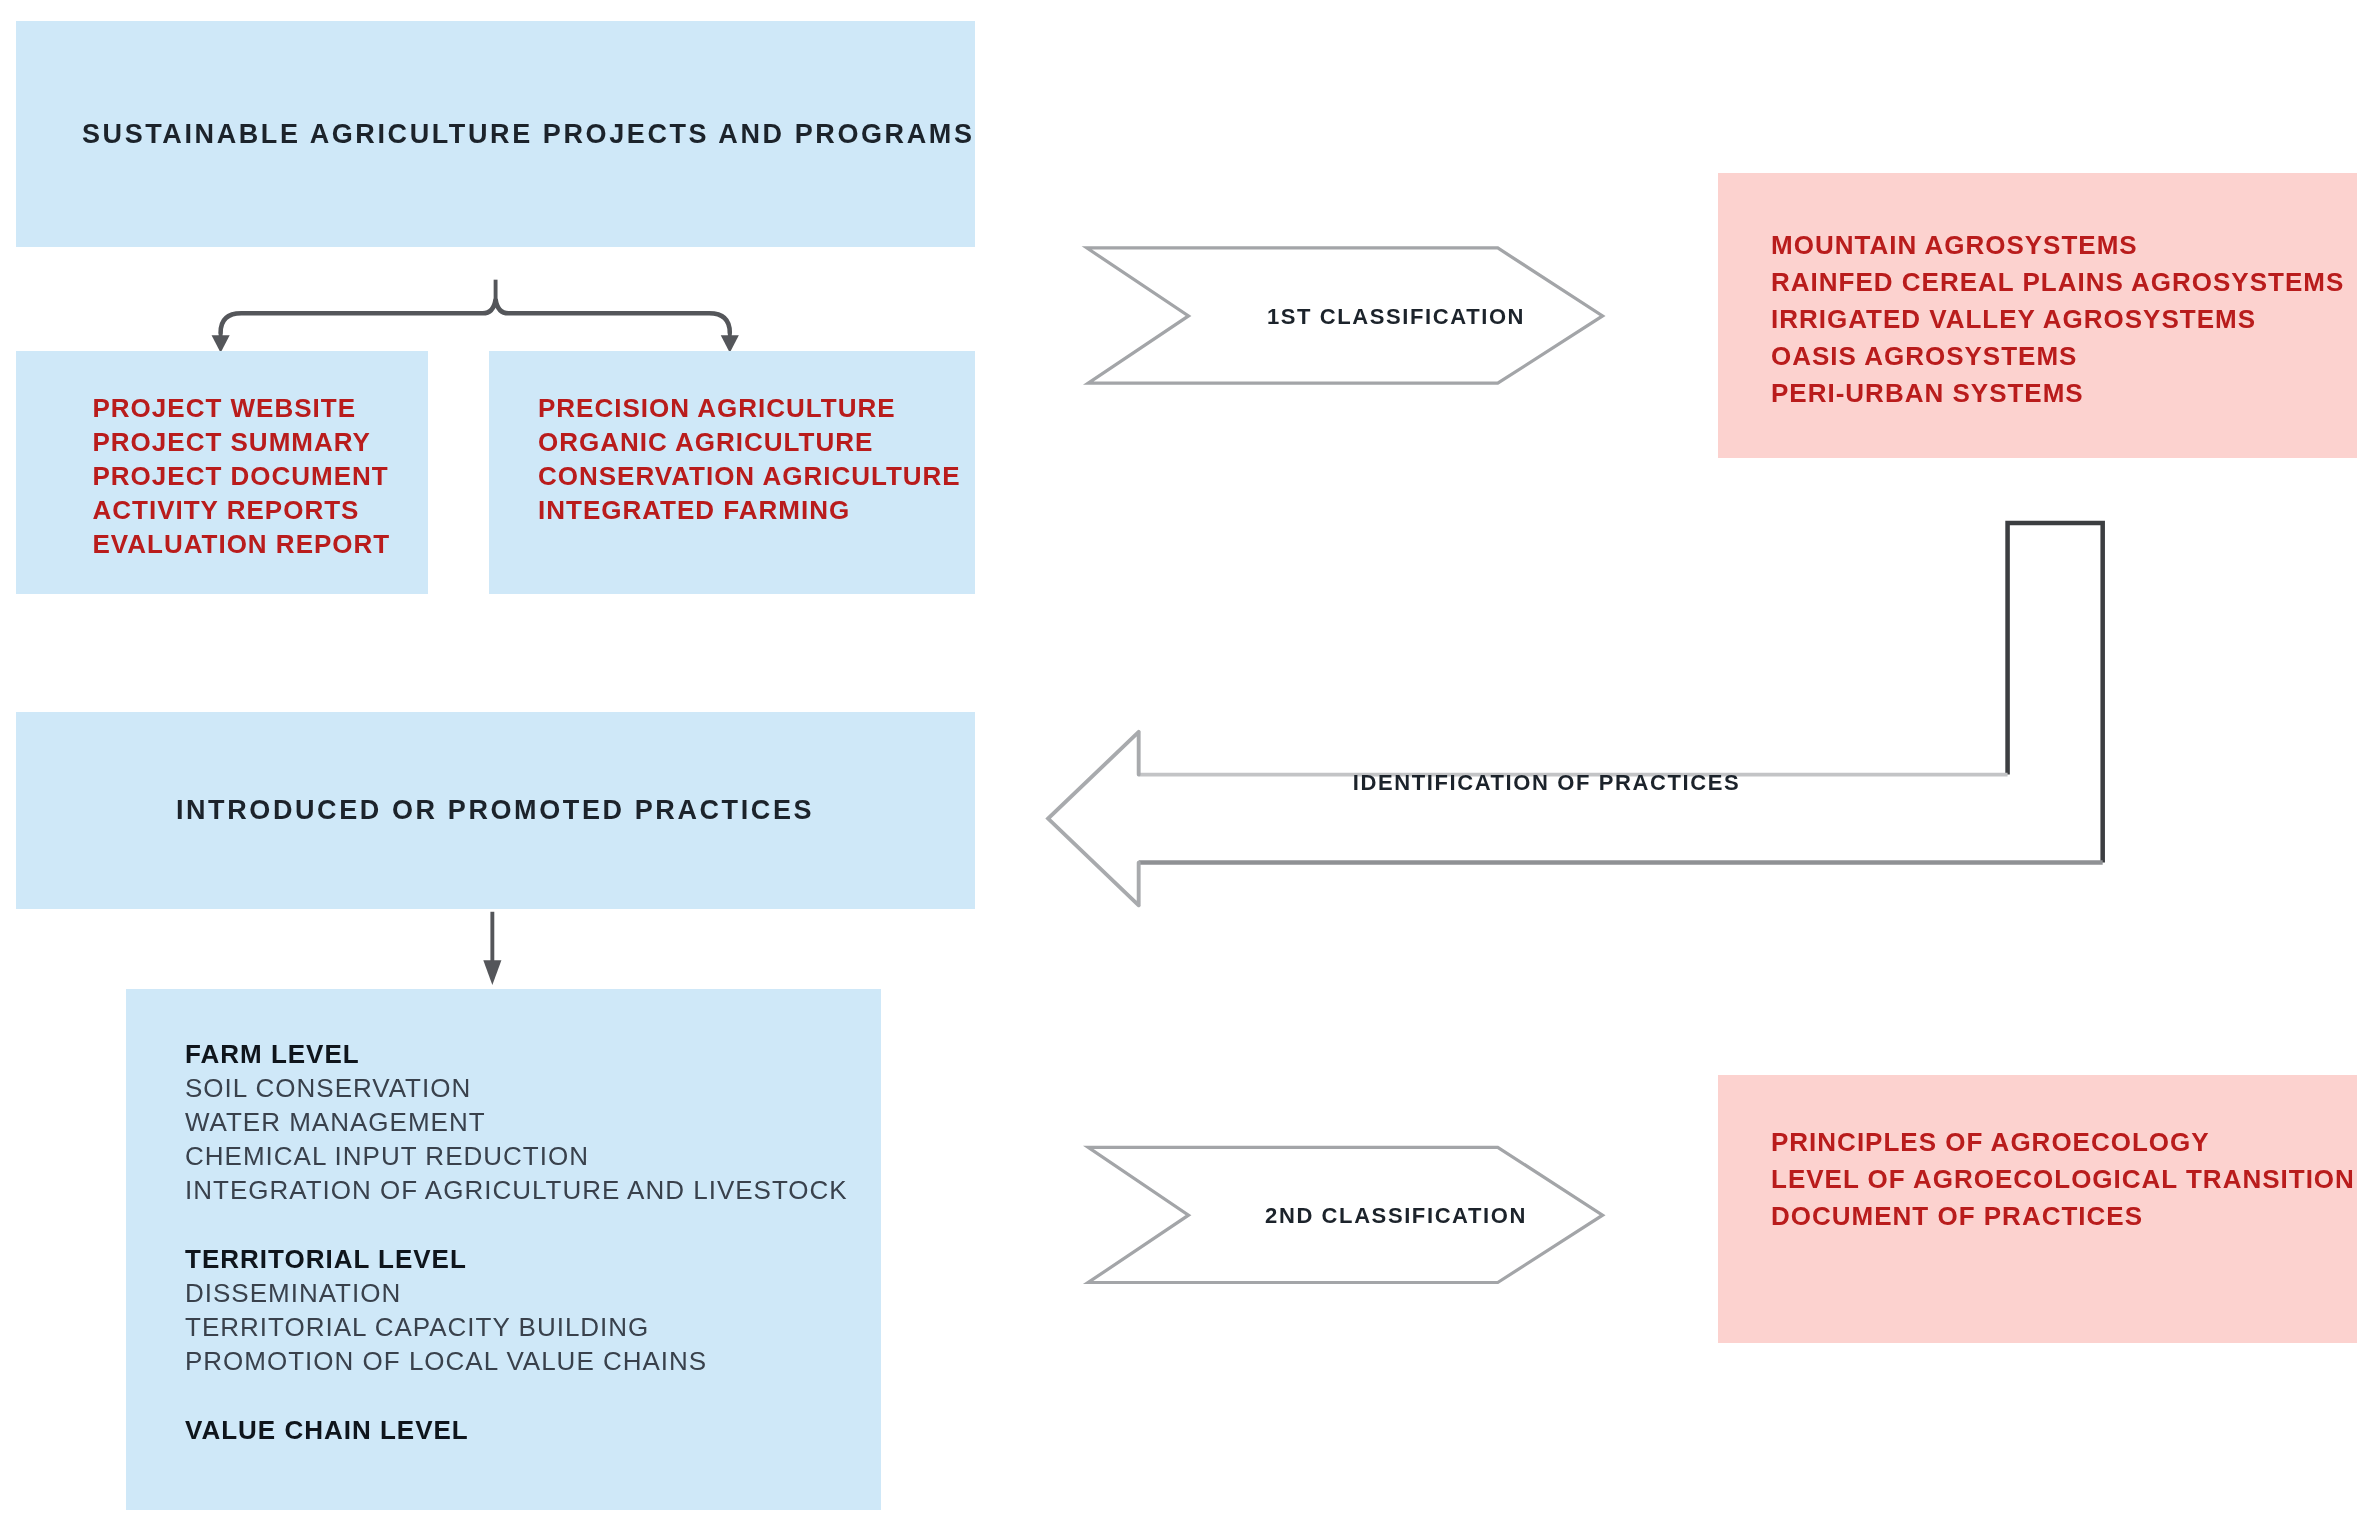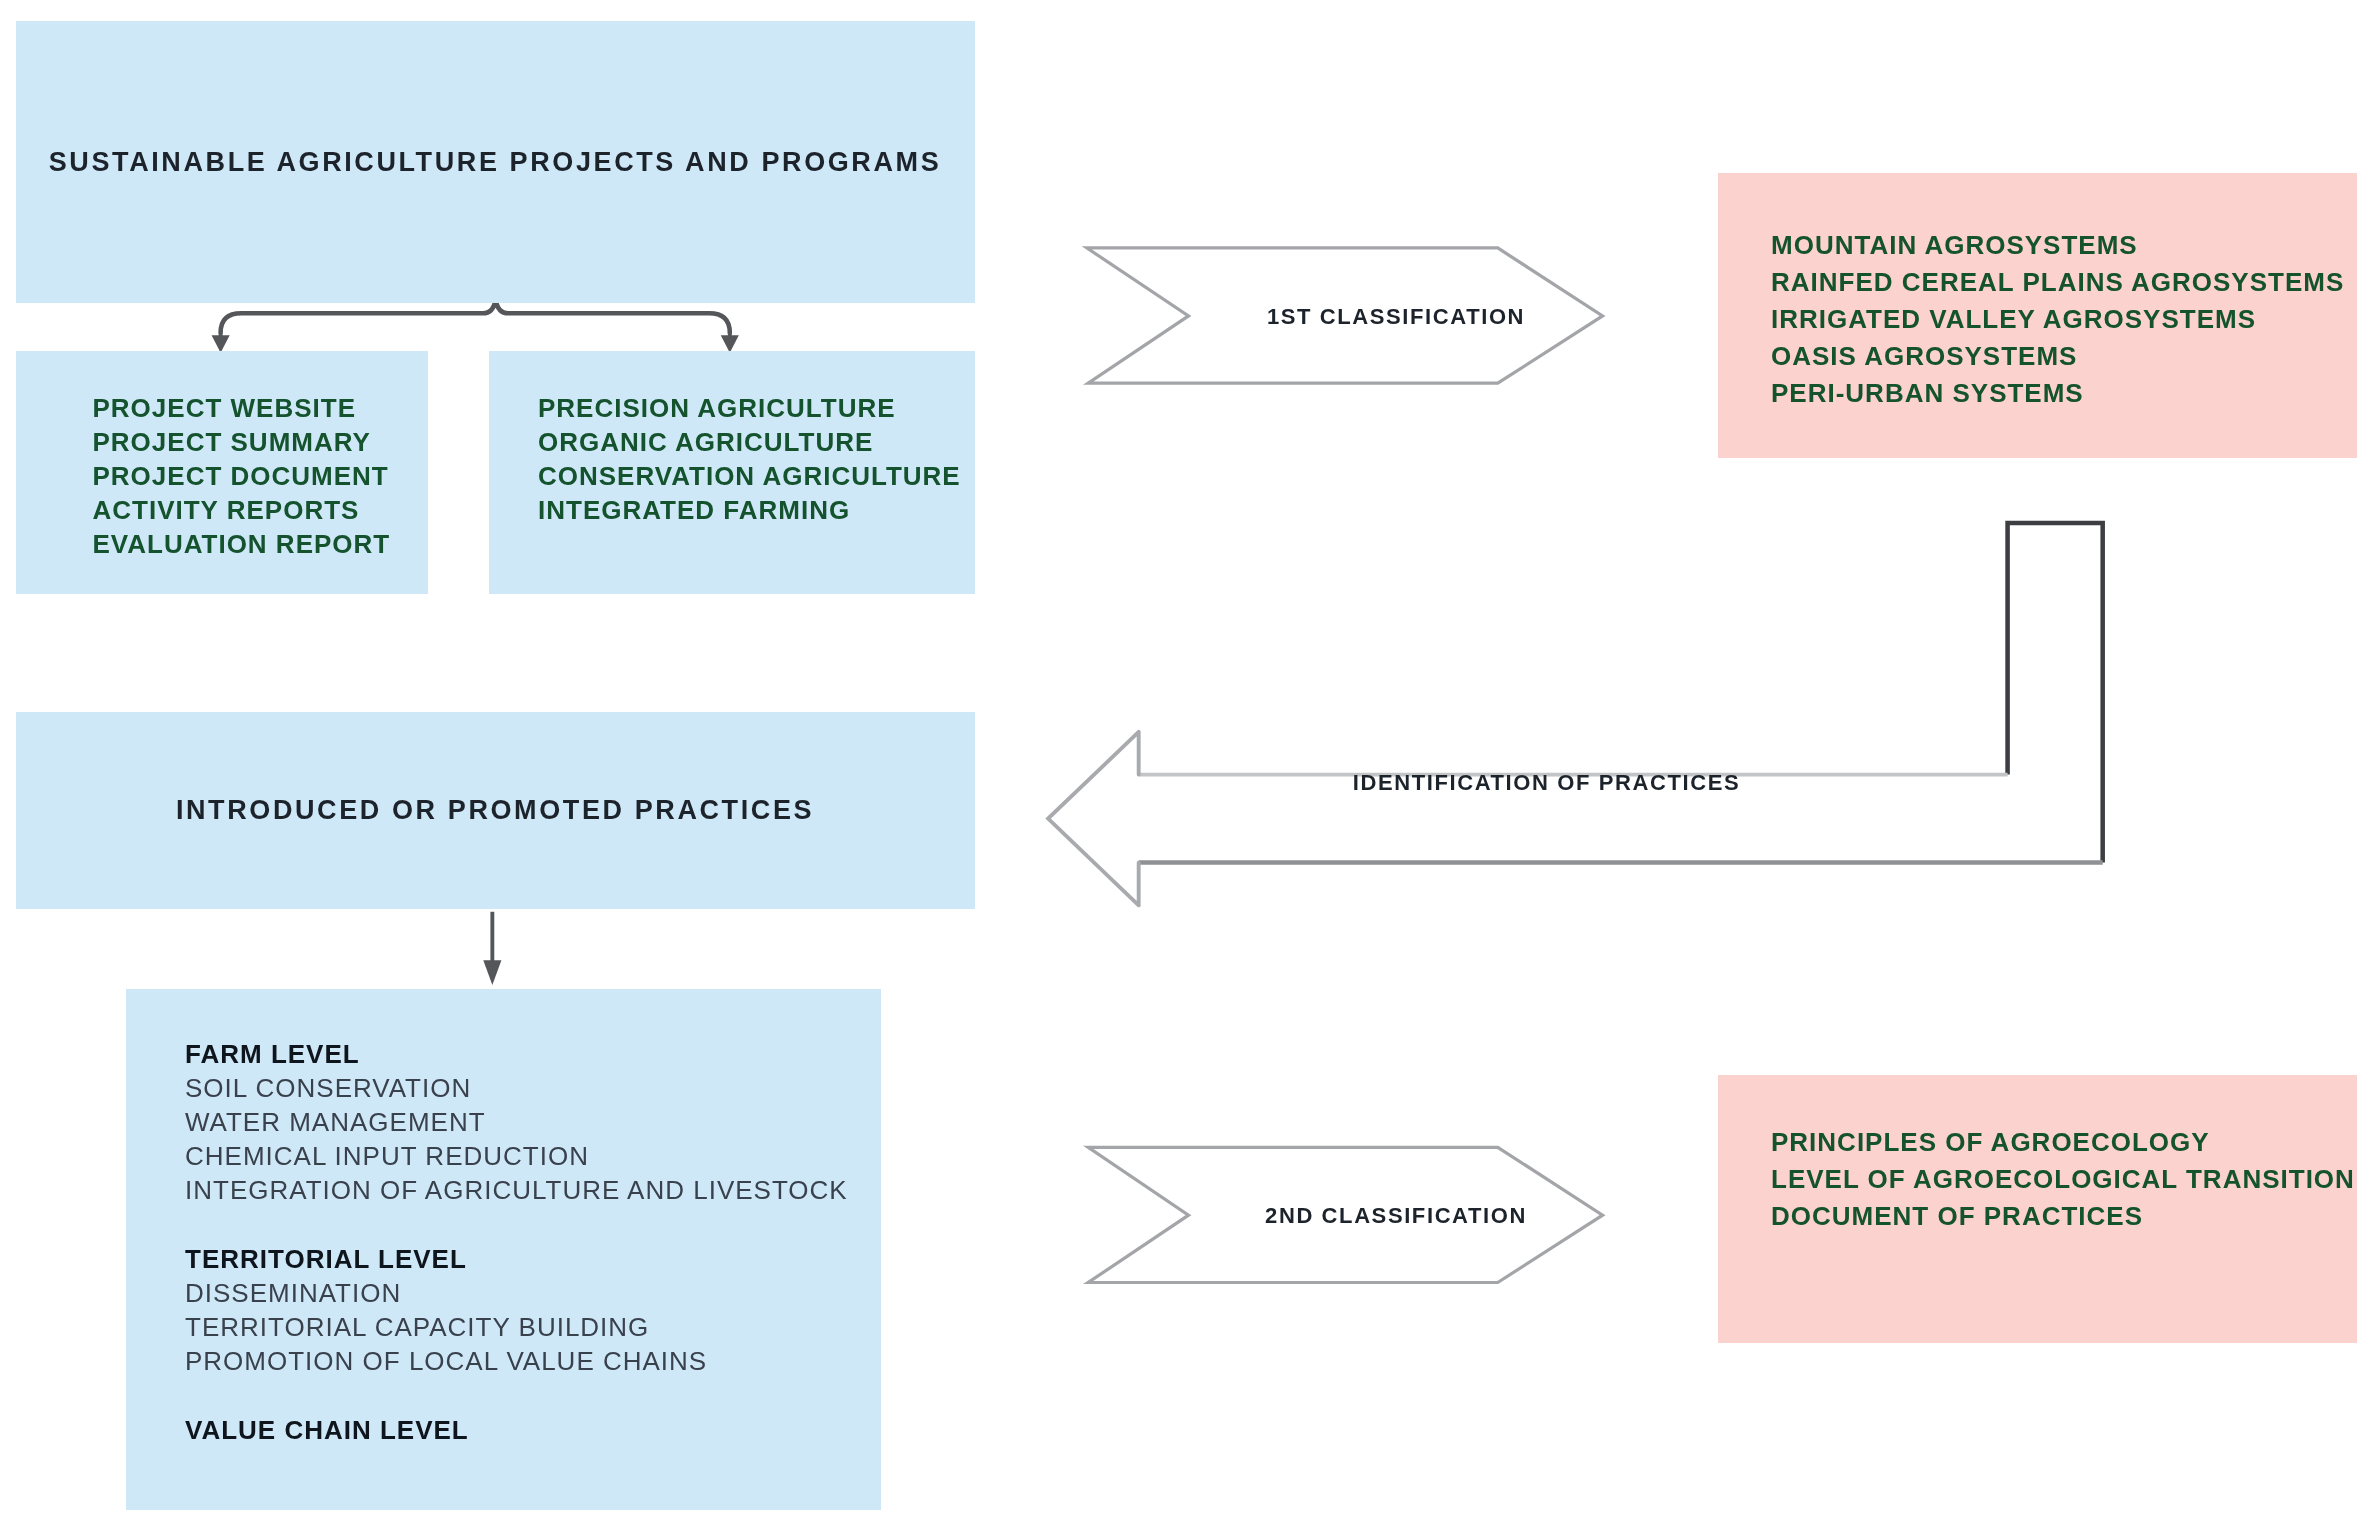--- a/index.html
+++ b/index.html
@@ -23,21 +23,21 @@
     display:flex;align-items:center;justify-content:center;
     text-align:center;
     font-weight:700;
     font-size:27px;
     letter-spacing:2.6px;
     color:#1c232b;
   }
   .list{
     font-size:26px;
     letter-spacing:1px;
-    color:#14532d;
+    color:#b91c1c;
     font-weight:700;
   }
   .list .line{white-space:nowrap;}
   .lh53 .line{line-height:34px;}
   .lh57 .line{line-height:37px;}
   .levels{font-size:26px;letter-spacing:1px;}
   .levels .line{line-height:34px;white-space:nowrap;}
   .levels .hdr{font-weight:700;color:#0f151c;}
   .levels .itm{font-weight:400;color:#39414c;}
   .group-gap{margin-top:35px;}
@@ -74,21 +74,21 @@
     </g>
 
     <g>
       <path d="M761 1409 V1486" fill="none" stroke="#54565a" stroke-width="6"></path>
       <polygon points="747,1484 775,1484 761,1522" fill="#54565a"></polygon>
     </g>
 
     <polygon points="1682,1773 2315,1773 2477,1878 2315,1982 1682,1982 1837,1878" fill="#ffffff" stroke="#a3a5a8" stroke-width="5"></polygon>
   </svg>
 
-  <div class="box blue center-title" style="left:15.5px;top:21.4px;width:959px;height:282px;">
+  <div class="box blue center-title" style="left:15.5px;top:21.4px;width:959px;height:226px;justify-content:flex-end;">
     <span>SUSTAINABLE AGRICULTURE PROJECTS AND PROGRAMS</span>
   </div>
 
   <div class="box blue list lh53" style="left:15.5px;top:351px;width:412px;height:243px;padding:40px 0 0 77px;">
     <div class="line">PROJECT WEBSITE</div>
     <div class="line">PROJECT SUMMARY</div>
     <div class="line">PROJECT DOCUMENT</div>
     <div class="line">ACTIVITY REPORTS</div>
     <div class="line">EVALUATION REPORT</div>
   </div>

